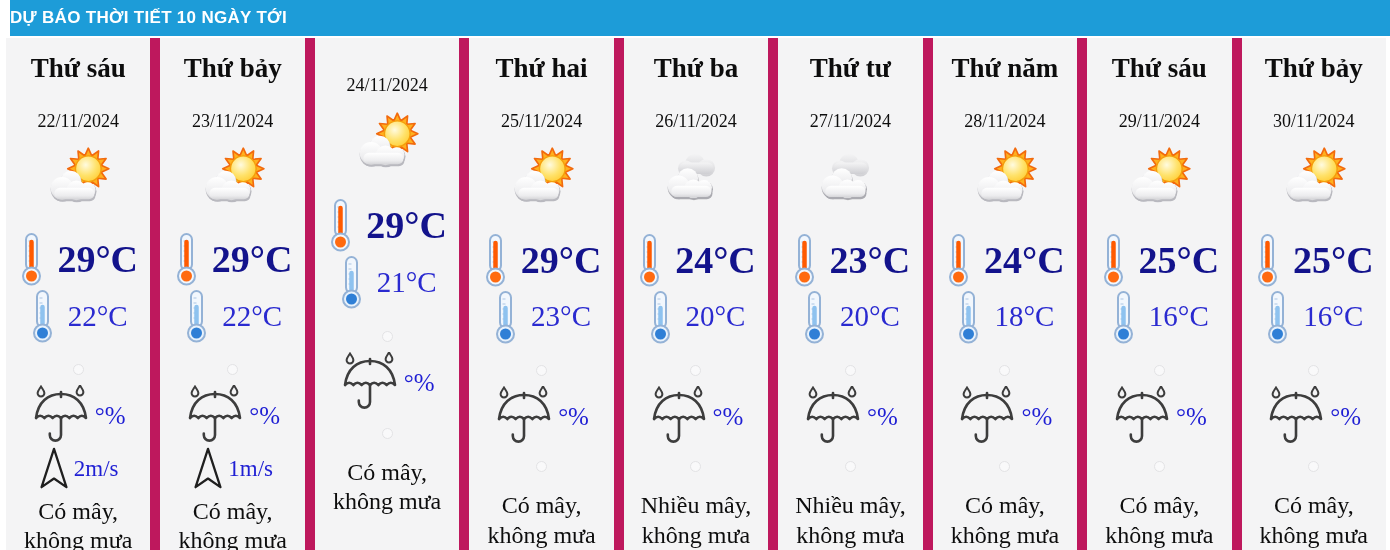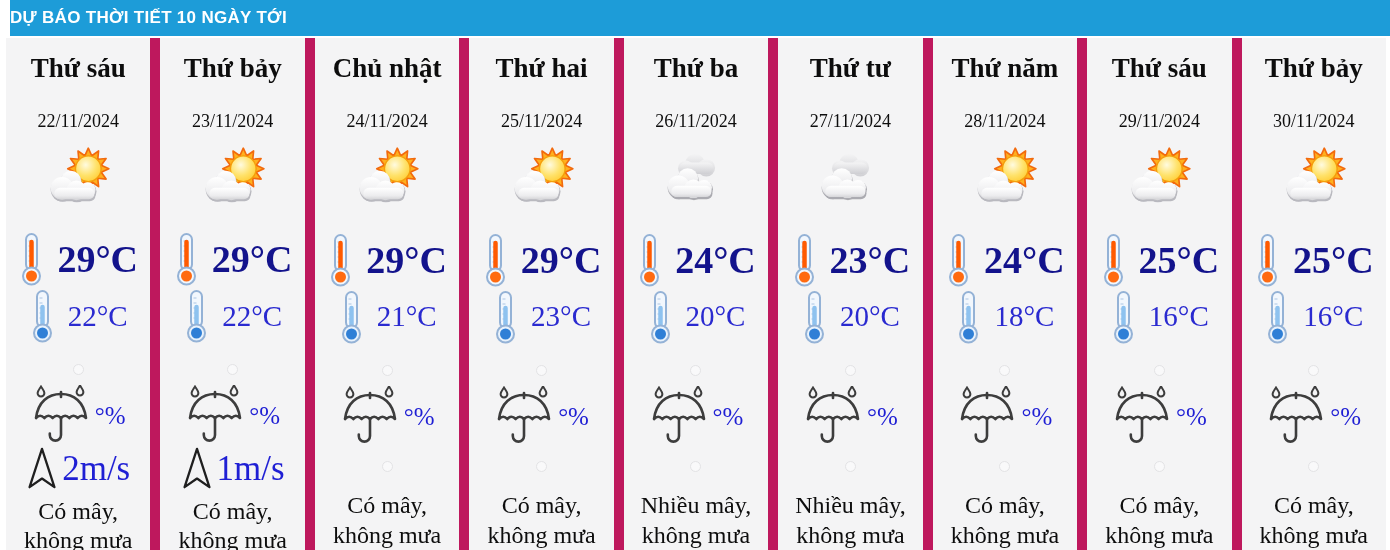--- a/index.html
+++ b/index.html
@@ -36,21 +36,21 @@
   .dot-row{margin-top:22px;height:12px;display:flex;align-items:center;justify-content:center;}
   .dot{
     width:11px;height:11px;border-radius:50%;border:1.5px solid #e3e3e5;
     background:#f9f9fa;box-sizing:border-box;display:inline-block;
   }
   .rain{margin-top:10px;height:62px;gap:4px;}
   .rain svg{width:60px;height:62px;flex:0 0 auto;}
   .rain-text{font-size:25px;color:#1f1fd4;white-space:nowrap;}
   .wind{height:44px;gap:4px;}
   .wind svg{width:32px;height:44px;flex:0 0 auto;}
-  .wind-text{font-size:35px;color:#1f1fd4;white-space:nowrap;}
+  .wind-text{font-size:23px;color:#1f1fd4;white-space:nowrap;}
   .wind .dot{display:none;}
   .wind.empty{height:38px;}
   .wind.empty .dot{display:inline-block;}
   .desc{
     margin-top:6px;font-size:24px;line-height:1.22;text-align:center;
     width:132px;color:#0d0d0d;
   }
   .svg-defs{position:absolute;width:0;height:0;overflow:hidden;}
 </style>
 </head>
@@ -222,21 +222,20 @@
     <div class="row wind">
       <svg>
             <use href="#icon-wind-arrow"></use>
           </svg>
       <span class="wind-text">1m/s</span>
 
     </div>
     <div class="desc">Có mây, không mưa</div>
   </div>
       <div class="col">
-    <div class="day-name">Chủ nhật</div>
     <div class="date">24/11/2024</div>
     <div class="wicon">
       <svg>
             <use href="#icon-sun-cloud"></use>
           </svg>
     </div>
     <div class="row temp-high">
       <svg>
             <use href="#icon-thermo-high"></use>
           </svg>

